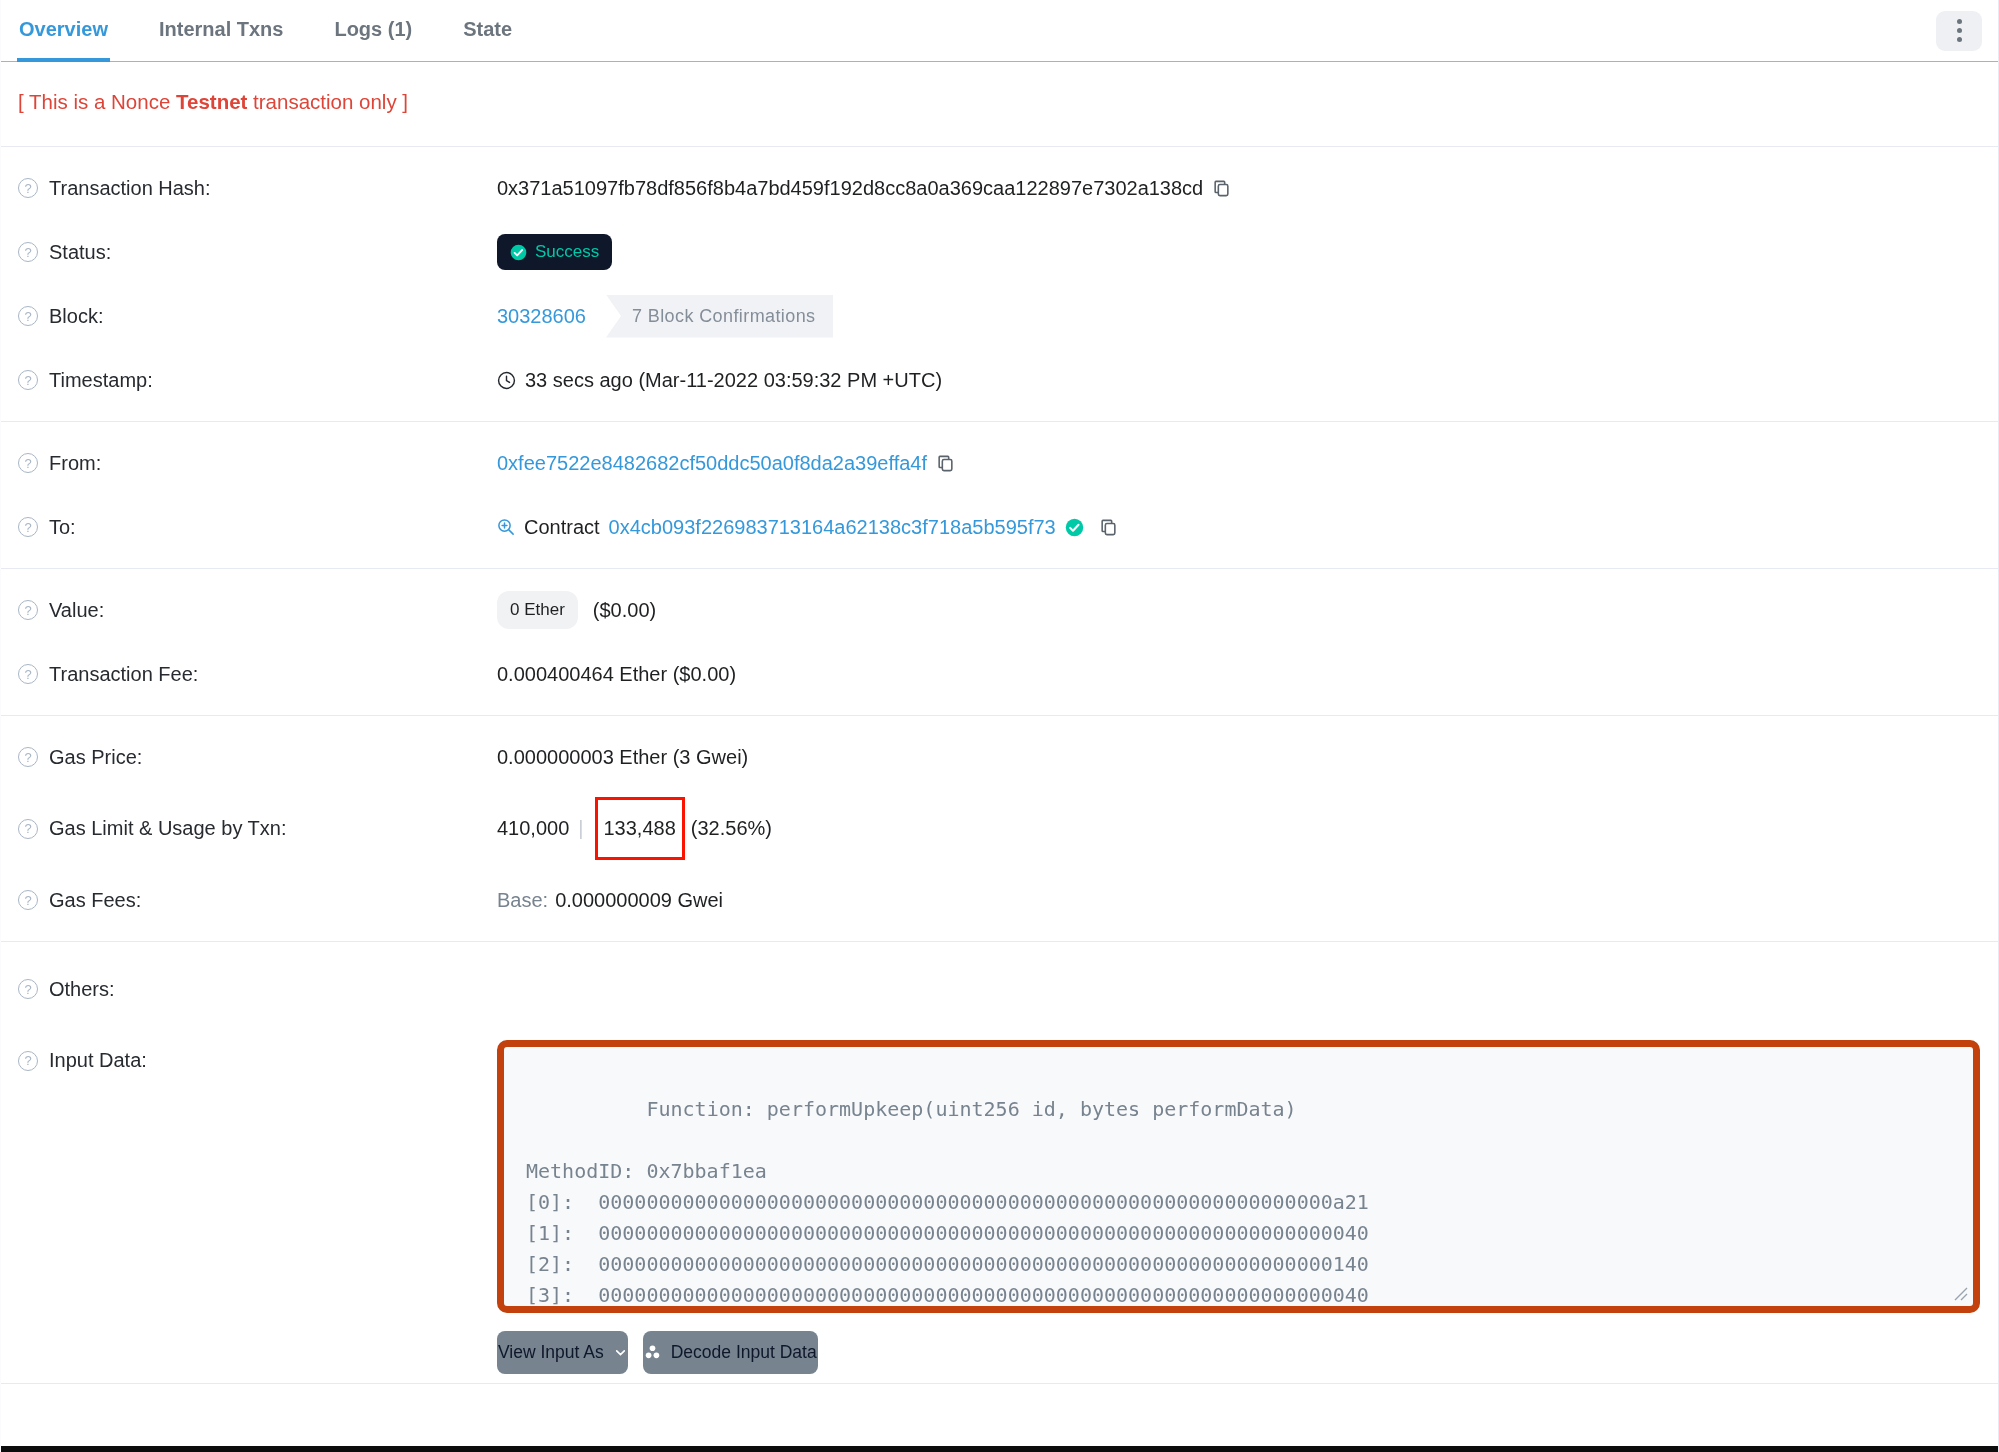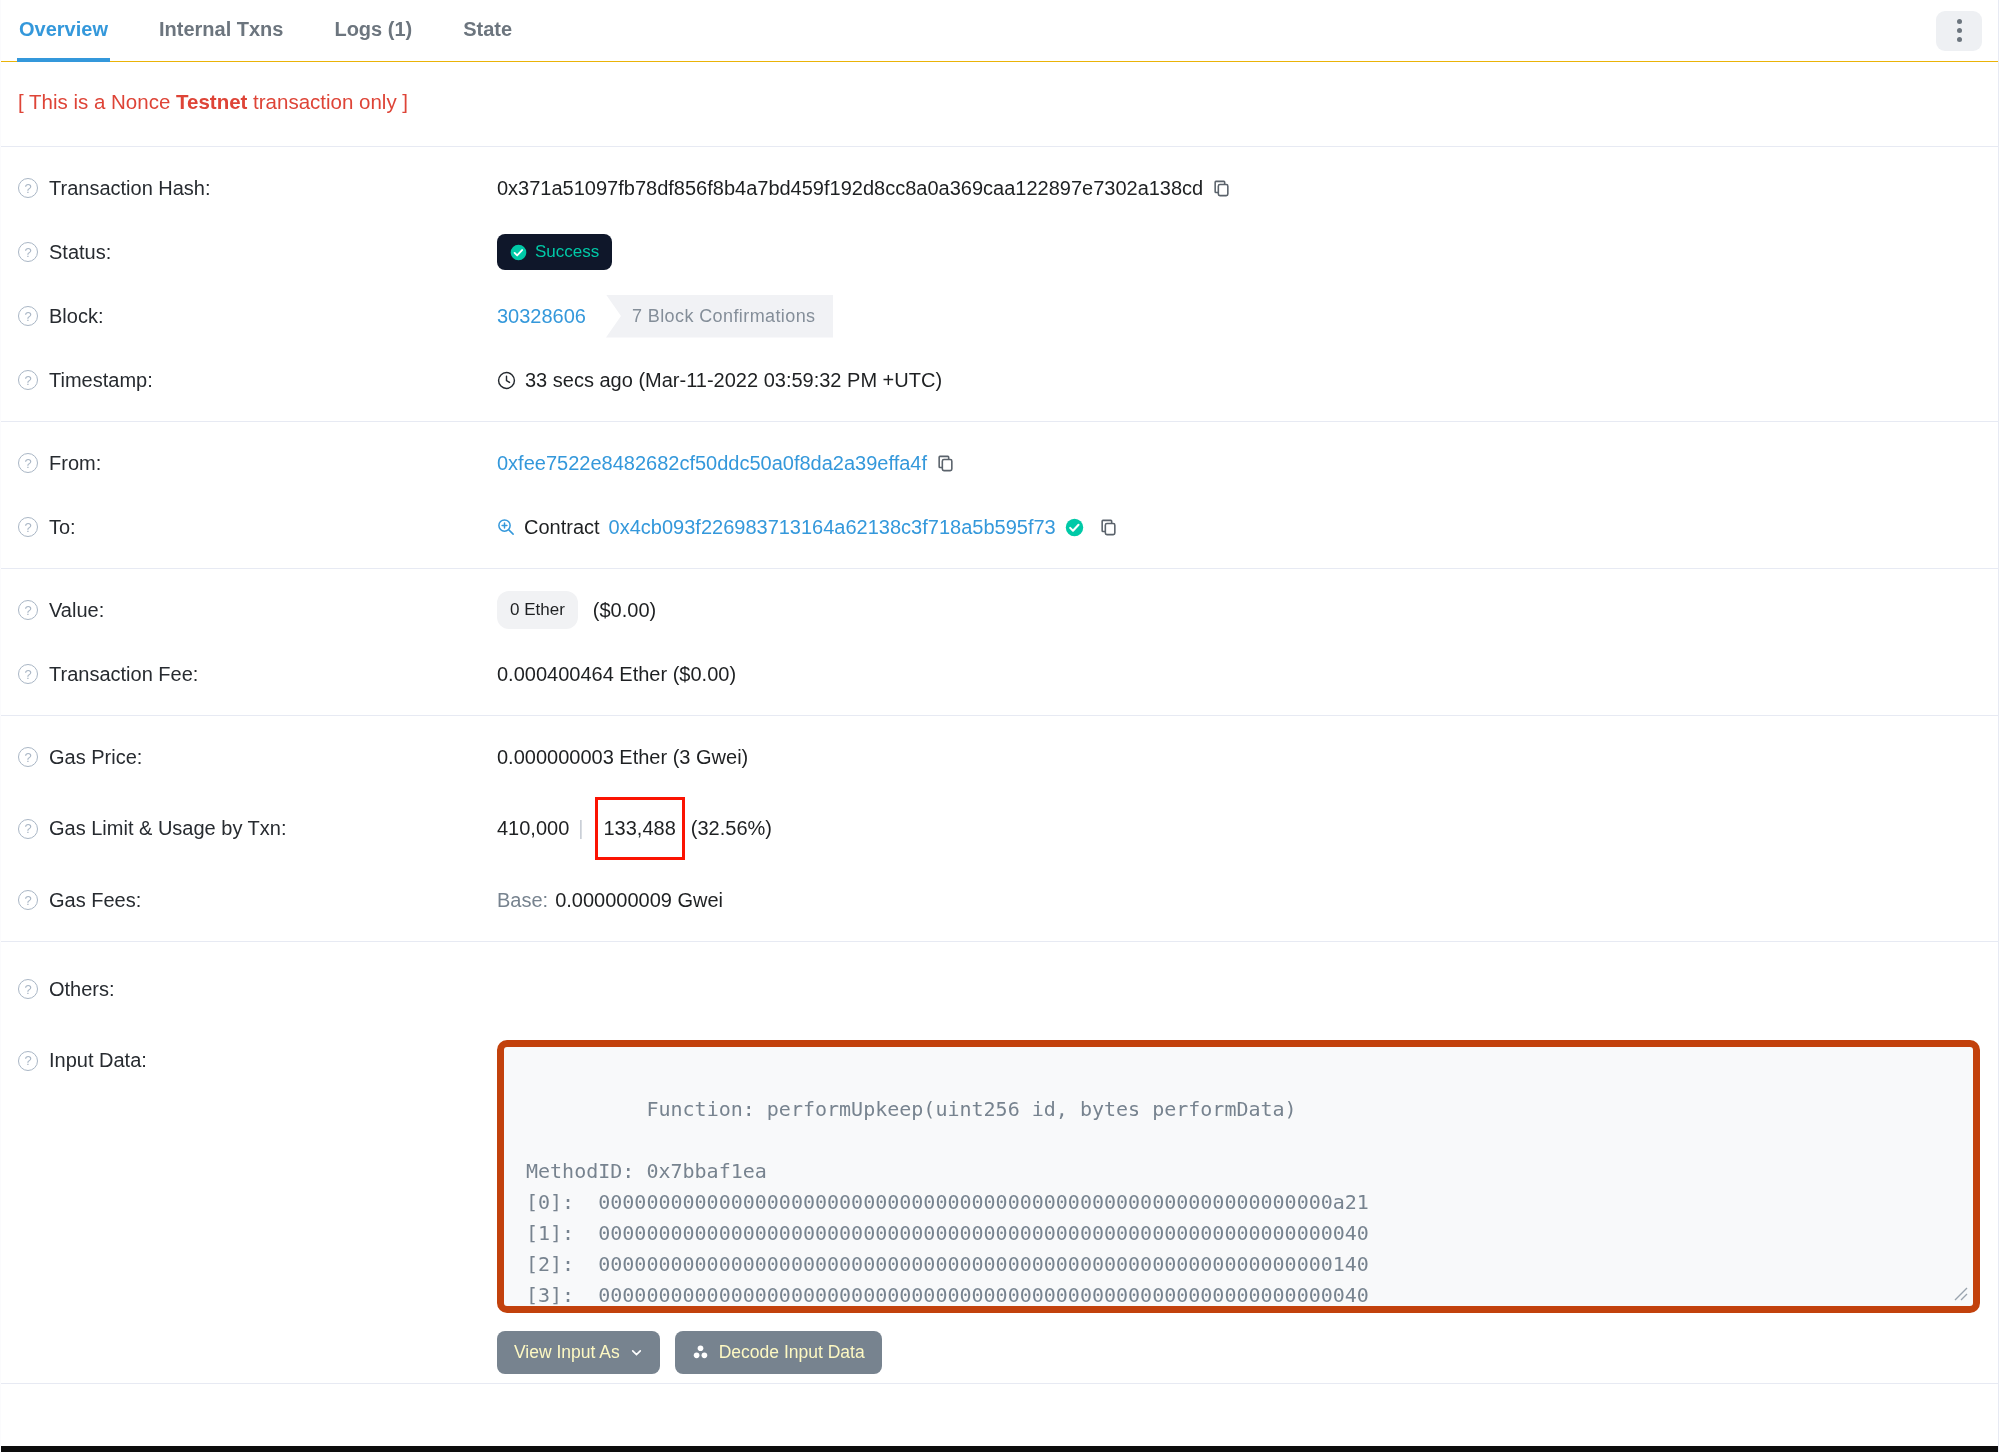--- a/index.html
+++ b/index.html
@@ -69,22 +69,22 @@
   .inputbox-wrap { flex:1; padding-top:13px; margin-right:1px; }
   .inputbox {
     position:relative; width:100%; height:273px; background:#f8f9fa; border:7px solid #c2410c;
     border-radius:10px; padding:16px 22px; overflow:hidden; cursor:text;
     font-family:"DejaVu Sans Mono","Liberation Mono",monospace;
     font-size:20px; line-height:31px; color:#77838f; white-space:pre;
   }
   .resize-grip { position:absolute; right:5px; bottom:5px; }
   .btn-row { display:flex; gap:15px; margin-top:18px; }
   .btn {
-    display:inline-flex; align-items:center; gap:10px; background:#77838f; color:#fef9c3;
-    border:none; border-radius:8px; height:43px; padding:0 17px; font-size:17.5px;
+    display:inline-flex; align-items:center; gap:10px; background:#77838f; color:#0f172a;
+    border:none; border-radius:8px; height:43px; padding:0 1px; font-size:17.5px;
     font-family:inherit; cursor:pointer;
   }
   
   .bottom-bar { position:absolute; left:0; right:0; bottom:0; height:6px; background:#0d0d0d; }
 </style>
 </head>
 <body>
 
 <div class="page">
 

